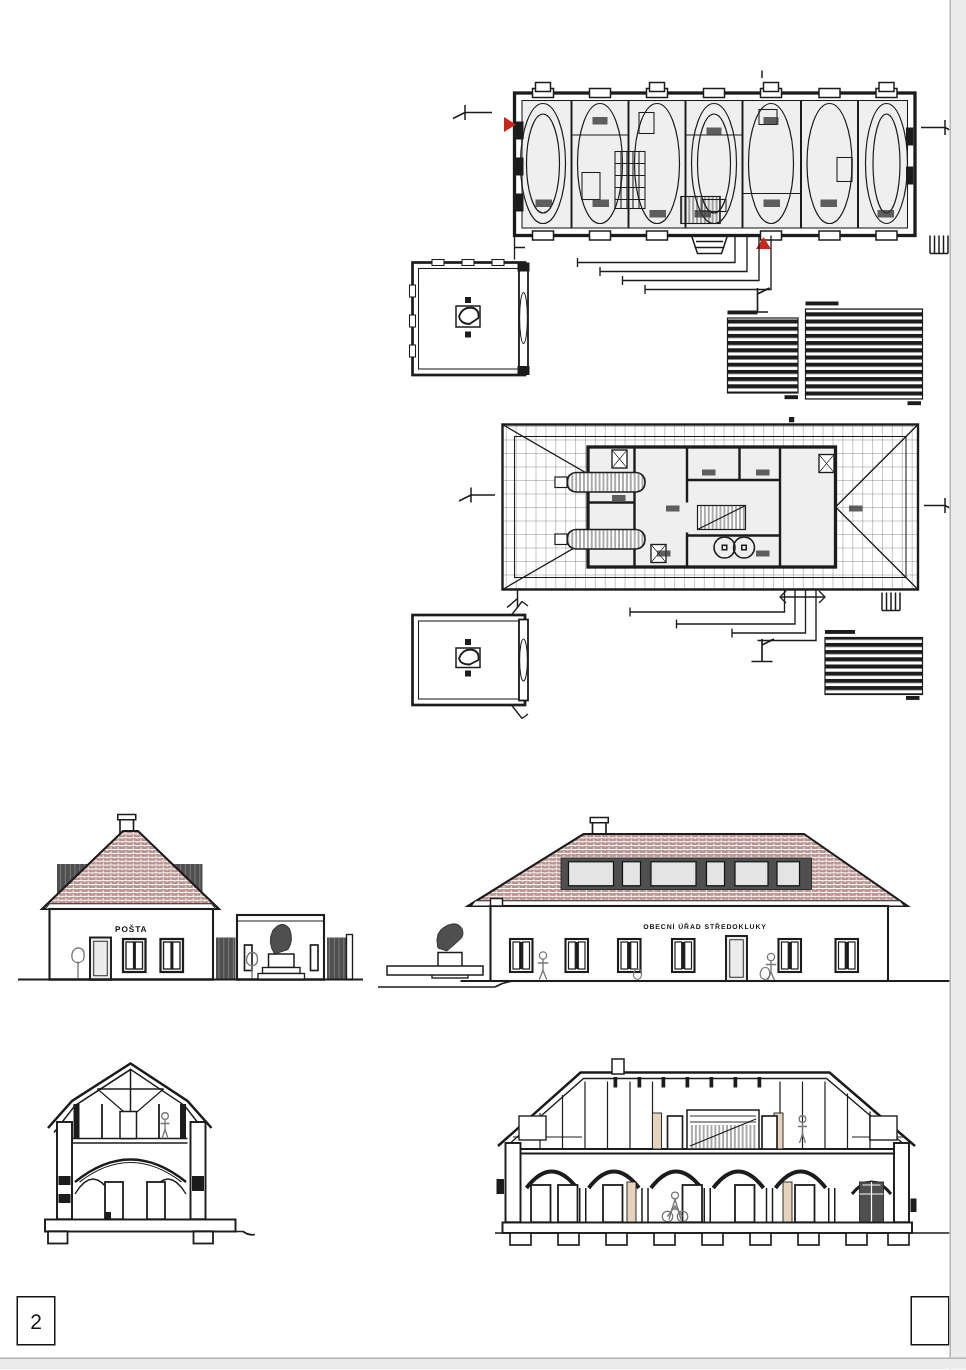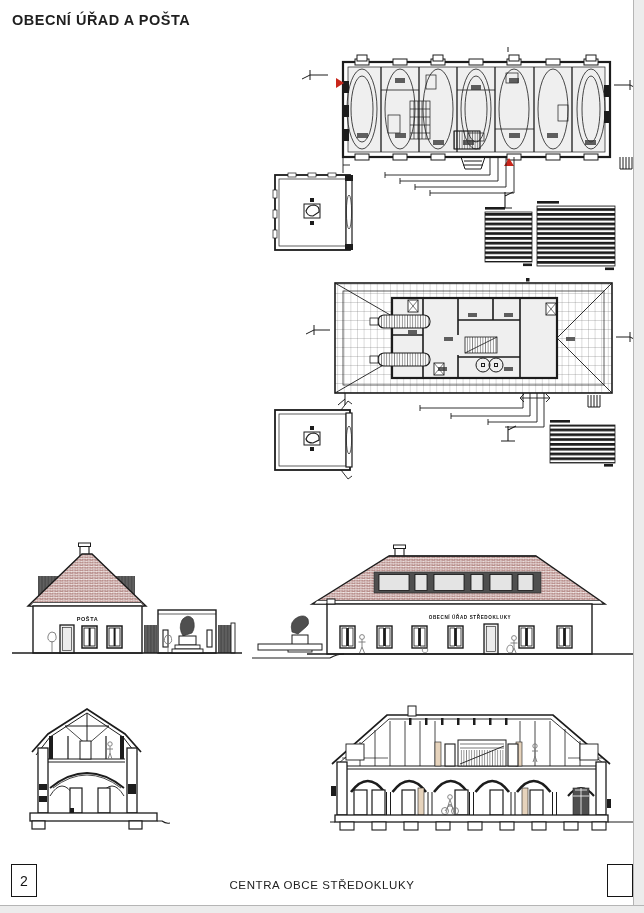--- a/index.html
+++ b/index.html
@@ -56,21 +56,20 @@
       <pattern id="pat-vstripe" patternUnits="userSpaceOnUse" width="3.2" height="6">
         <rect class="darkFill" width="3.2" height="6"></rect>
         <path d="M1.6 0V6" stroke="#8a8a8a" stroke-width=".5" fill="none"></path>
       </pattern>
       <pattern id="pat-balus" patternUnits="userSpaceOnUse" width="2.6" height="8">
         <path d="M1.3 0V8" stroke="#1c1c1c" stroke-width=".5" fill="none"></path>
       </pattern>
     </defs>
   </svg>
 
-  <div id="title" class="abs">OBECNÍ ÚŘAD A POŠTA</div>
 
   <svg class="abs" style="left:258px;top:45px" width="386" height="235" viewBox="0 0 386 235">
     <g>
       <rect x="85" y="17" width="267" height="95" class="fw" stroke-width="2.2"></rect>
       <rect x="90" y="22" width="257" height="85" class="fr" stroke-width=".7"></rect>
       <g class="ln" stroke-width="1.3">
         <path d="M123 22V107M161 22V107M199 22V107M237 22V107M276 22V107M314 22V107"></path>
         <path d="M123 45H161M237 84H276M199 45H237" stroke-width=".8"></path>
       </g>
       <g class="ln" stroke-width=".8">
@@ -579,18 +578,17 @@
         <rect x="234" y="122" width="14" height="8" class="fw" stroke-width="1.1"></rect>
         <rect x="262" y="122" width="14" height="8" class="fw" stroke-width="1.1"></rect>
       </g>
       <path d="M278 122H312 M0 122H5" class="ln" stroke-width="1.1"></path>
     </g>
   </svg>
 
   <div id="sheetNumBox" class="abs">
     <span>2</span>
   </div>
-  <div id="footerTitle" class="abs">CENTRA OBCE STŘEDOKLUKY</div>
   <div id="rightBox" class="abs"></div>
 
   <div id="edgeRight" class="abs"></div>
   <div id="edgeBottom" class="abs"></div>
 </div>
 
 </body></html>

